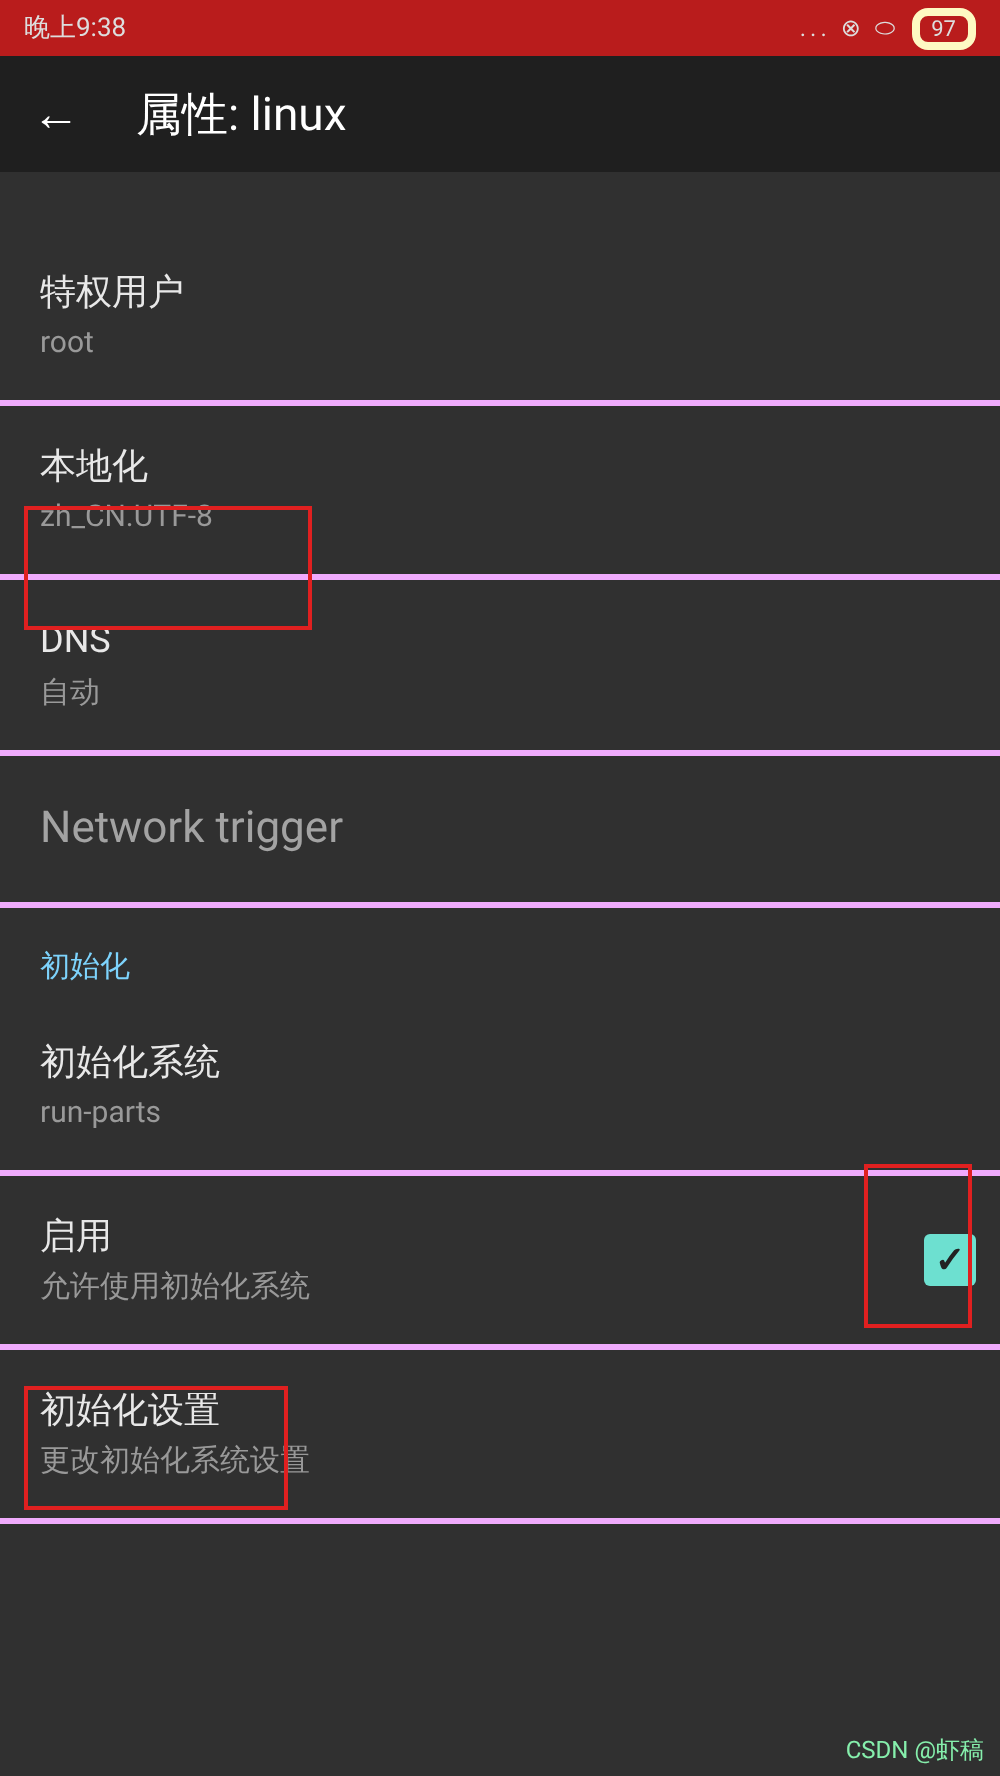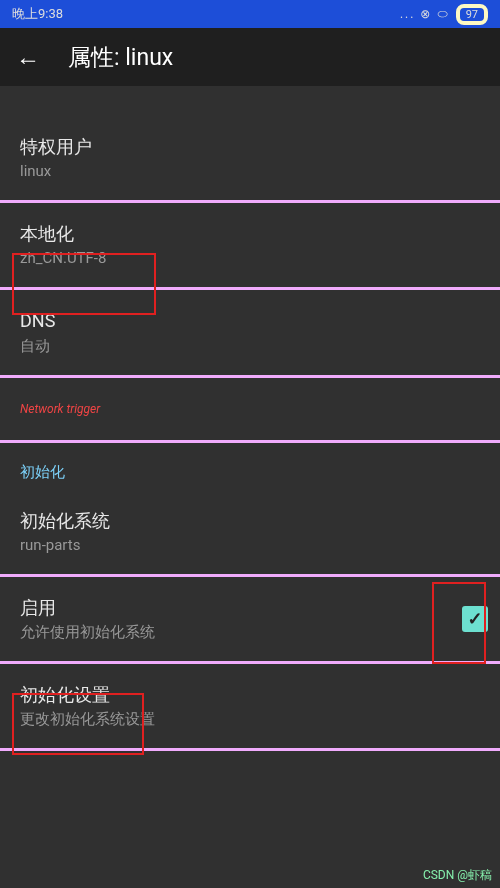--- a/index.html
+++ b/index.html
@@ -17,21 +17,21 @@
       position: relative;
     }
     .status-bar {
       height: 28px;
       display: flex;
       justify-content: space-between;
       align-items: center;
       padding: 0 12px;
       font-size: 13px;
       color: #ddd;
-      background-color: #1d4ed8;
+      background-color: #b91c1c;
     }
     .status-right {
       display: flex;
       align-items: center;
       gap: 6px;
     }
     .status-icons {
       font-size: 12px;
       letter-spacing: 2px;
     }
@@ -74,24 +74,23 @@
       color: #e8e8e8;
       line-height: 1.4;
     }
     .item-subtitle {
       font-size: 15px;
       color: #999;
       margin-top: 2px;
       line-height: 1.4;
     }
     .item-single {
-      font-size: 12px;
-      color: #ef4444;
+      font-size: 22px;
+      color: #a3a3a3;
       padding: 6px 0;
-      font-style: italic;
     }
     .section-header {
       font-size: 15px;
       color: #7dd3fc;
       padding: 20px 20px 8px 20px;
     }
     .checkbox-item {
       display: flex;
       justify-content: space-between;
       align-items: center;
@@ -156,21 +155,21 @@
 
 <div class="header">
   <span class="back-arrow">←</span>
   <span class="header-title">属性: linux</span>
 </div>
 
 <div class="content">
 
   <div class="list-item first">
     <div class="item-title">特权用户</div>
-    <div class="item-subtitle">linux</div>
+    <div class="item-subtitle">root</div>
   </div>
 
   <div class="list-item">
     <div class="item-title">本地化</div>
     <div class="item-subtitle">zh_CN.UTF-8</div>
   </div>
 
   <div class="list-item">
     <div class="item-title">DNS</div>
     <div class="item-subtitle">自动</div>

